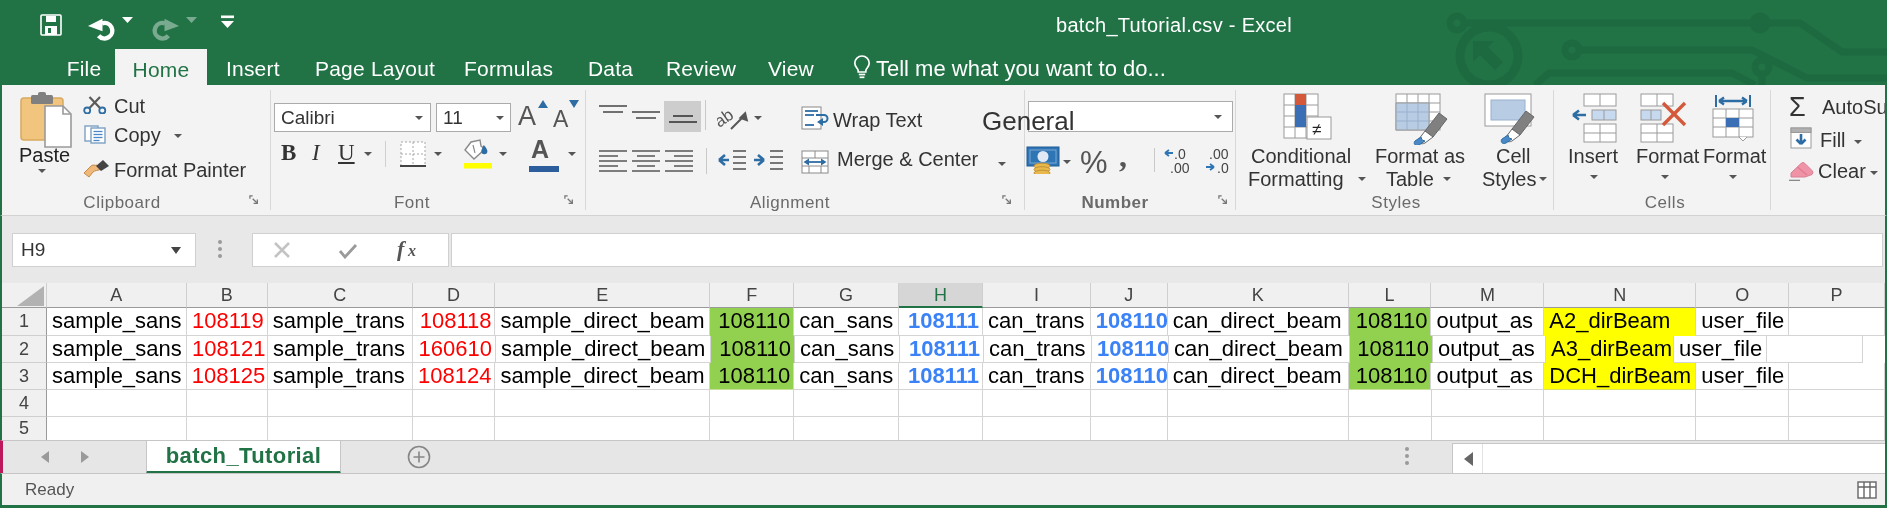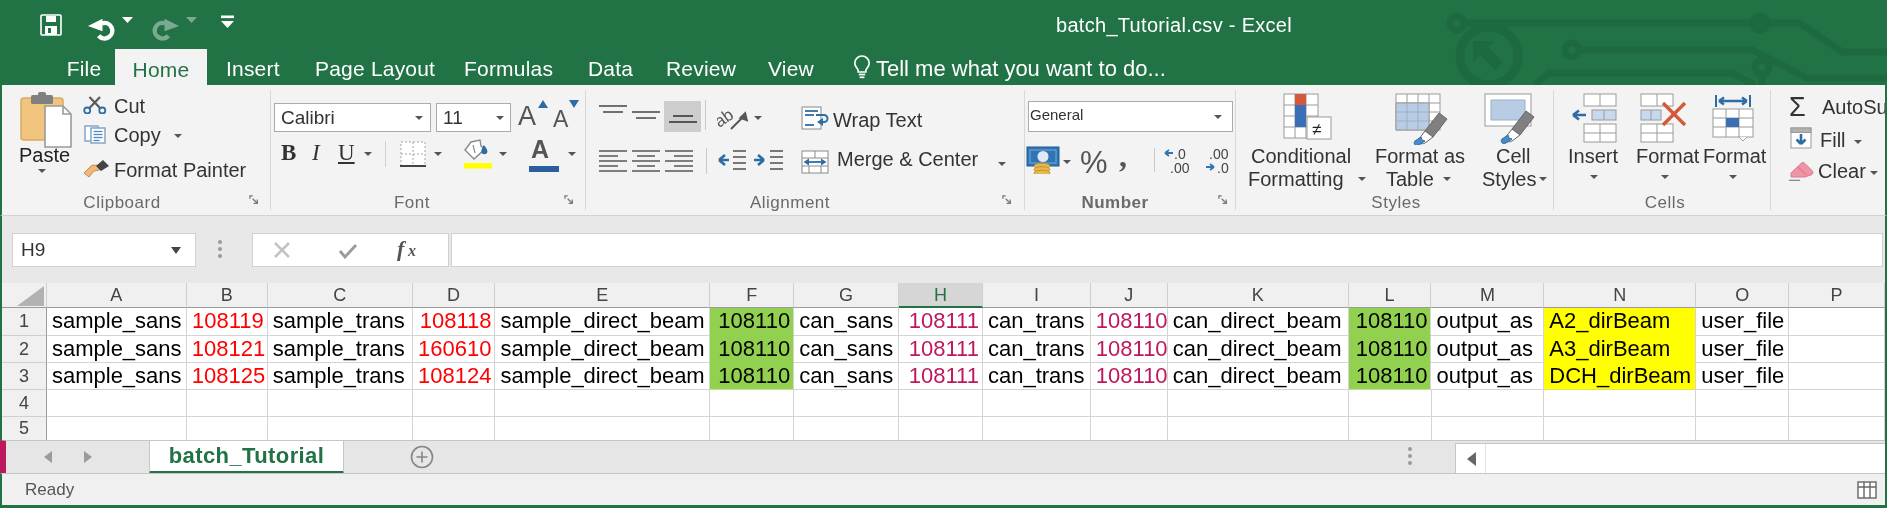--- a/index.html
+++ b/index.html
@@ -25,27 +25,27 @@
 .wbox { position:absolute; top:17px; height:34px; background:#fff; border:1px solid #d0d0d0; }
 
 #grid { position:absolute; left:0; top:283px; width:1885px; height:157px; background:#fff; border-left:2px solid #217346; overflow:hidden; }
 #colhdr { display:flex; height:25px; background:#f0f0f0; }
 #colhdr .ch { border-right:1px solid #cfcfcf; border-bottom:1px solid #9a9a9a; font-size:18px; color:#444; text-align:center; line-height:24px; height:25px; }
 .row { display:flex; height:27px; }
 .row .rh { border-right:1px solid #9a9a9a; border-bottom:1px solid #cfcfcf; background:#f0f0f0; font-size:18px; color:#444; text-align:center; line-height:26px; }
 .row .c { border-right:1px solid #d4d4d4; border-bottom:1px solid #d4d4d4; font-size:22px; color:#000; line-height:26px; padding:0 5px; white-space:nowrap; overflow:hidden; }
 .row .num { text-align:right; padding-right:3px; }
 .row .red { color:#ff0000; }
-.row .blue { color:#be185d; font-weight:normal; }
+.row .blue { color:#3b82f6; font-weight:bold; }
 .row .greenc { background:#92d050; border-bottom-color:#92d050; }
 .row3 .greenc { border-bottom-color:#c8dE9a; }
 .row .yellowc { background:#ffff00; border-bottom-color:#ffff00; }
 .row3 .yellowc { border-bottom-color:#e0e060; }
 
-#sheetbar { position:absolute; left:0; top:440px; width:1885px; height:33px; background:#e6e6e6; border-top:1px solid #c6c6c6; border-left:6px solid #be185d; overflow:hidden; }
+#sheetbar { position:absolute; left:0; top:440px; width:1885px; height:33px; background:#e6e6e6; border-top:1px solid #c6c6c6; border-left:3px solid #be185d; overflow:hidden; }
 #activetab { position:absolute; left:143px; top:0px; width:195px; height:33px; background:#fff; border-left:1px solid #c6c6c6; border-right:1px solid #c6c6c6; border-bottom:3px solid #217346; color:#217346; font-weight:bold; font-size:22px; letter-spacing:0.4px; text-align:center; line-height:30px; }
 
 #statusbar { position:absolute; left:0; top:473px; width:1885px; height:32px; background:#f0f0f0; border-top:1px solid #c6c6c6; border-left:2px solid #217346; }
 #ready { position:absolute; left:23px; top:6px; font-size:17px; color:#555; }
 #bottomstrip { position:absolute; left:0; top:505px; width:1887px; height:3px; background:#217346; }
 </style>
 </head>
 <body>
 <div id="win"></div>
 
@@ -294,21 +294,21 @@
   <svg class="launcher" width="13" height="13" viewBox="0 0 13 13" style="left:1000px;">
       <g stroke="#777" stroke-width="1.4" fill="none">
         <path d="M 1 4 L 1 1 L 4 1"></path>
         <path d="M 4 4 L 9 9"></path>
         <path d="M 9 5 L 9 9 L 5 9"></path>
       </g>
     </svg>
   <div class="gsep" style="left:1022px;"></div>
 
   <div class="wbox" style="left:1026px;top:16px;width:205px;height:31px;border-color:#ababab;"></div>
-  <div class="rtext" style="left:1028px;top:21px;font-size:15px;">General</div>
+  <div class="rtext" style="left:980px;top:21px;font-size:26px;">General</div>
   <div style="position:absolute;left:1212px;top:30px;" class="dd"></div>
   <svg width="36" height="28" viewBox="0 0 36 28" style="position:absolute;left:1024px;top:61px;">
     <rect x="1" y="1" width="32" height="19" fill="#2e75b6" stroke="#1f5d96"></rect>
     <rect x="4" y="4" width="26" height="13" fill="none" stroke="#7ba7cf"></rect>
     <circle cx="17" cy="10.5" r="5.5" fill="#ffffff" opacity="0.85"></circle>
     <g fill="#e8b84b" stroke="#c29338">
       <ellipse cx="16" cy="20" rx="8" ry="2.8"></ellipse>
         <ellipse cx="16" cy="23.5" rx="8" ry="2.8"></ellipse>
         <ellipse cx="16" cy="27" rx="8" ry="2.8"></ellipse>
     </g>
@@ -513,21 +513,21 @@
     <div class="c num red" style="width:83px;">160610</div>
     <div class="c" style="width:215px;">sample_direct_beam</div>
     <div class="c num greenc" style="width:84px;">108110</div>
     <div class="c" style="width:105px;">can_sans</div>
     <div class="c num blue" style="width:84px;">108111</div>
     <div class="c" style="width:108px;">can_trans</div>
     <div class="c num blue" style="width:77px;">108110</div>
     <div class="c" style="width:181px;">can_direct_beam</div>
     <div class="c num greenc" style="width:83px;">108110</div>
     <div class="c" style="width:113px;">output_as</div>
-    <div class="c yellowc" style="width:152px;">A3_dirBeam</div>
+    <div class="c yellowc" style="width:128px;">A3_dirBeam</div>
     <div class="c" style="width:93px;">user_file</div>
     <div class="c" style="width:96px;"></div>
   </div>
   <div class="row row3">
     <div class="rh" style="width:45px;">3</div>
     <div class="c" style="width:140px;">sample_sans</div>
     <div class="c num red" style="width:81px;">108125</div>
     <div class="c" style="width:145px;">sample_trans</div>
     <div class="c num red" style="width:83px;">108124</div>
     <div class="c" style="width:215px;">sample_direct_beam</div>

